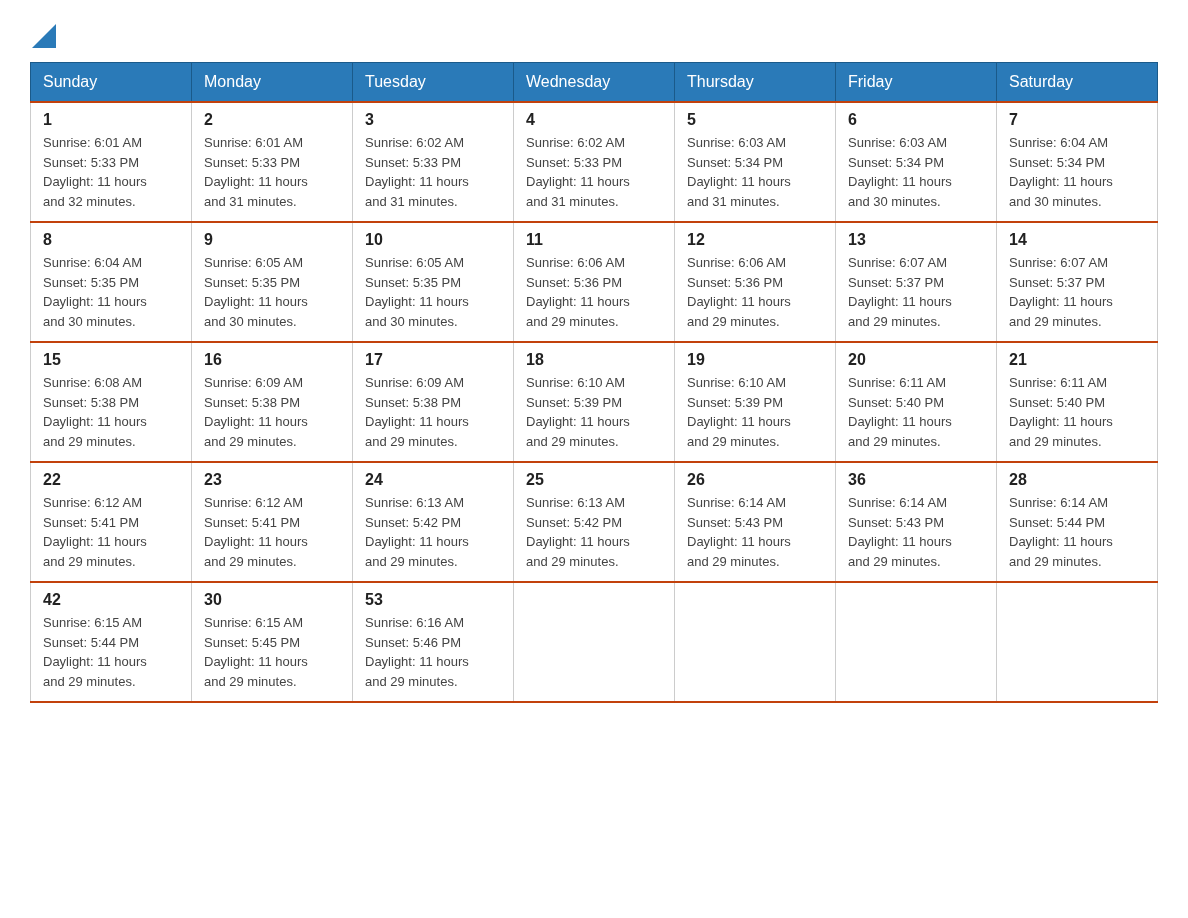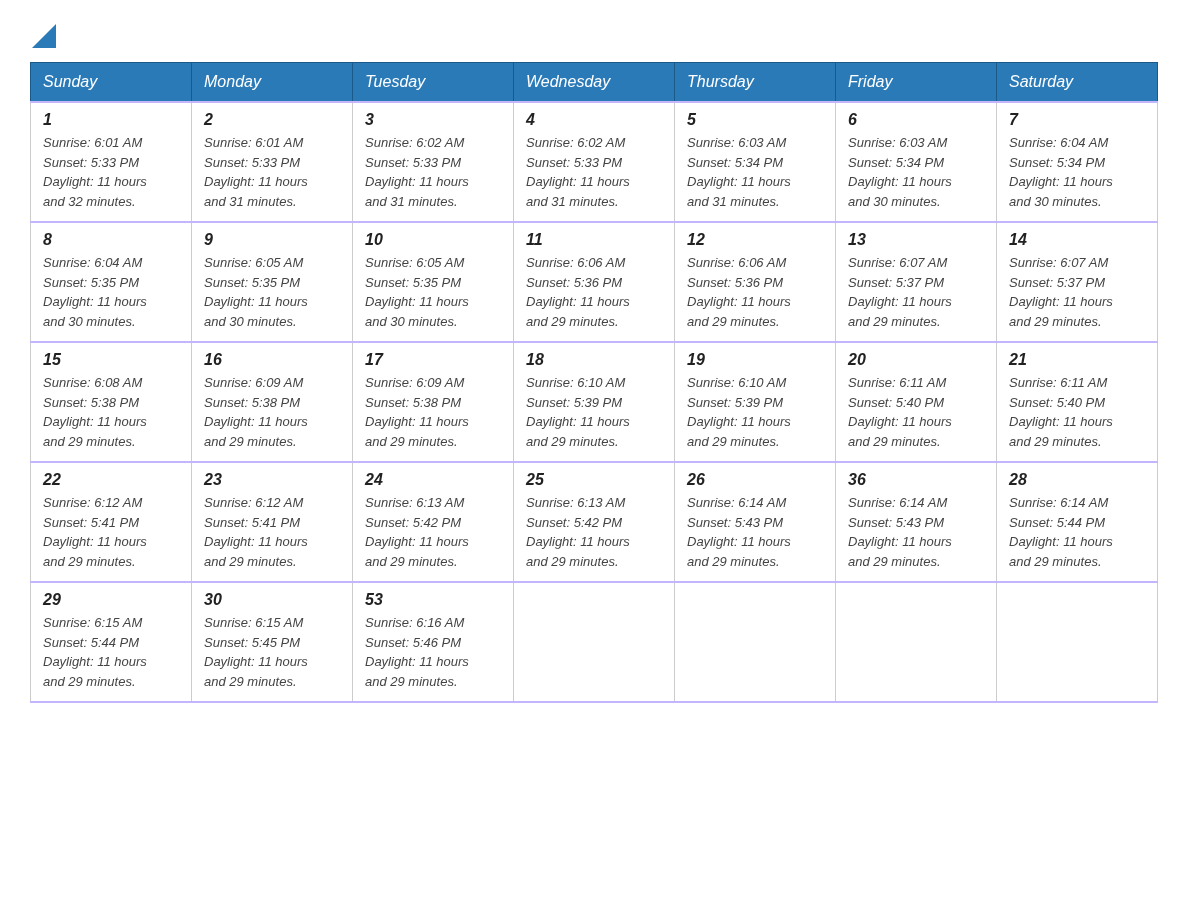--- a/index.html
+++ b/index.html
@@ -46,22 +46,21 @@
     }
     .calendar td {
       vertical-align: top;
       padding: 8px 12px;
       border: 1px solid #ccc;
       width: calc(100% / 7);
       height: 120px;
       background: #fff;
     }
     .calendar tr {
-      border-bottom: 2px solid #c4b5fd;
-      font-style: italic;
+      border-bottom: 2px solid #c2410c;
     }
     .day-number {
       font-size: 16px;
       font-weight: bold;
       color: #222;
       margin-bottom: 4px;
     }
     .day-info {
       font-size: 13px;
       color: #444;
@@ -233,21 +232,21 @@
           <div class="day-number">36</div>
           <div class="day-info">Sunrise: 6:14 AM<br>Sunset: 5:43 PM<br>Daylight: 11 hours <br>and 29 minutes.</div>
         </td>
         <td>
           <div class="day-number">28</div>
           <div class="day-info">Sunrise: 6:14 AM<br>Sunset: 5:44 PM<br>Daylight: 11 hours <br>and 29 minutes.</div>
         </td>
       </tr>
       <tr>
         <td>
-          <div class="day-number">29</div>
+          <div class="day-number">42</div>
           <div class="day-info">Sunrise: 6:15 AM<br>Sunset: 5:44 PM<br>Daylight: 11 hours <br>and 29 minutes.</div>
         </td>
         <td>
           <div class="day-number">30</div>
           <div class="day-info">Sunrise: 6:15 AM<br>Sunset: 5:45 PM<br>Daylight: 11 hours <br>and 29 minutes.</div>
         </td>
         <td>
           <div class="day-number">53</div>
           <div class="day-info">Sunrise: 6:16 AM<br>Sunset: 5:46 PM<br>Daylight: 11 hours <br>and 29 minutes.</div>
         </td>

